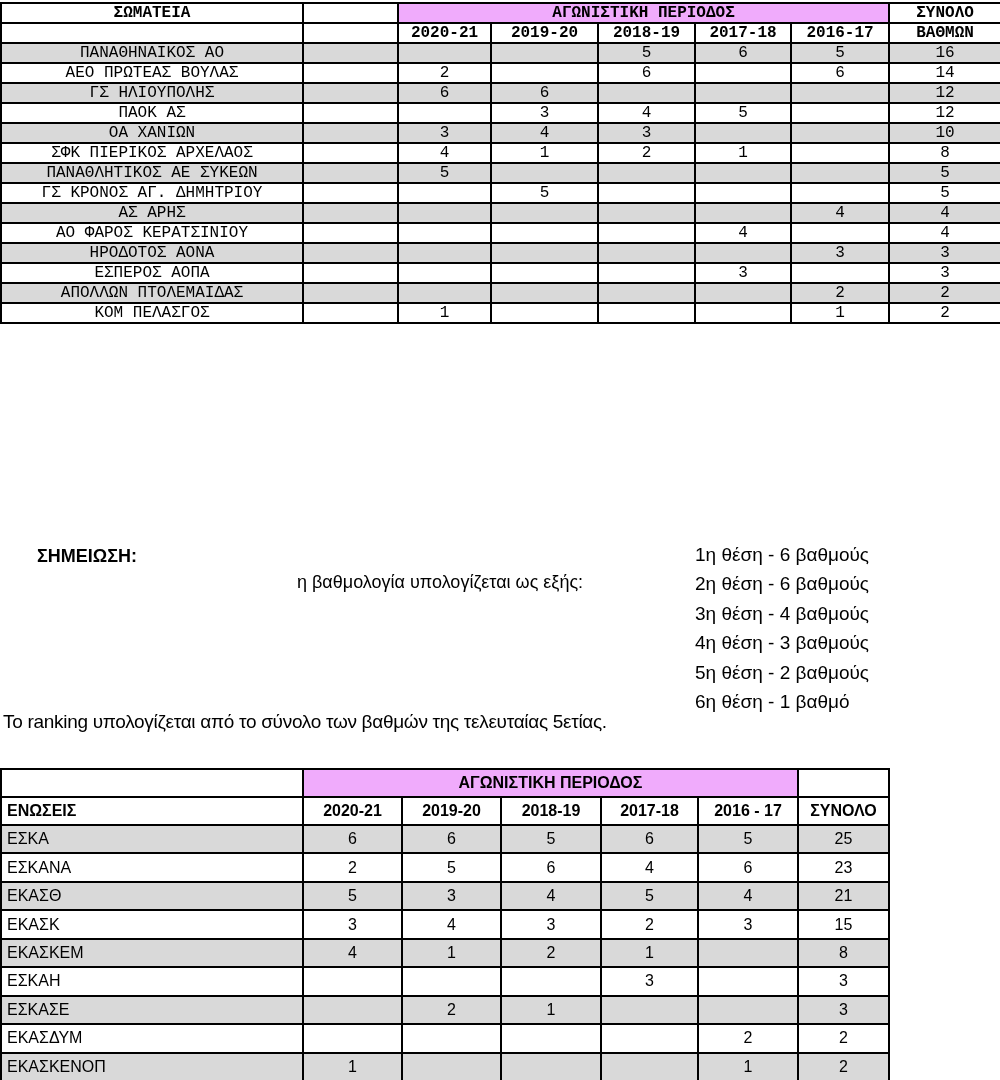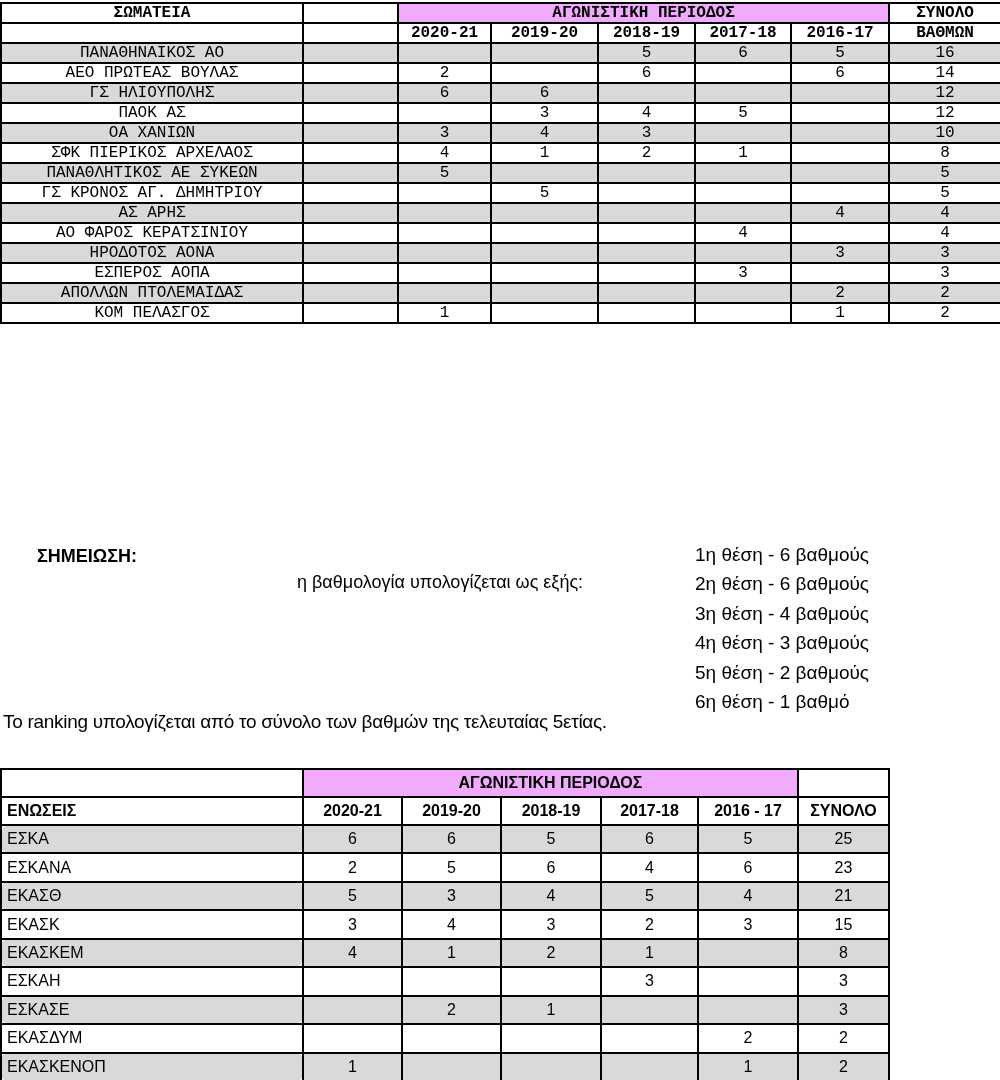--- a/index.html
+++ b/index.html
@@ -16,21 +16,21 @@
   .period-cell{background:#f0abfc;}
   .shaded td{background:#d9d9d9;}
 
   #table1{left:0;top:2px;width:1000px;}
   #table1 thead tr{height:20px;font-family:Liberation Mono, monospace;}
   #table1 tbody tr{height:15px;font-family:Liberation Mono, monospace;}
 
   #table2{left:0;top:768px;width:888px;}
   #table2 thead tr{height:28px;}
   #table2 tbody tr{height:28.45px;margin-top:12px;}
-  #table2 .name-cell, #table2 .title-left{text-align:left;padding-left:5px;border-radius:7px;}
+  #table2 .name-cell, #table2 .title-left{text-align:left;padding-left:5px;}
 
   .note-label{position:absolute;left:4px;top:546px;font-size:18px;font-weight:bold;margin-left:33px;}
   .note-desc{position:absolute;left:297px;top:572px;font-size:18px;}
   .points-list{position:absolute;left:695px;top:540px;font-size:19px;line-height:29.4px;}
   .ranking-note{position:absolute;left:3px;top:711px;font-size:19px;letter-spacing:-0.3px;text-align:center;}
 </style>
 </head>
 <body>
 
 <table id="table1">

